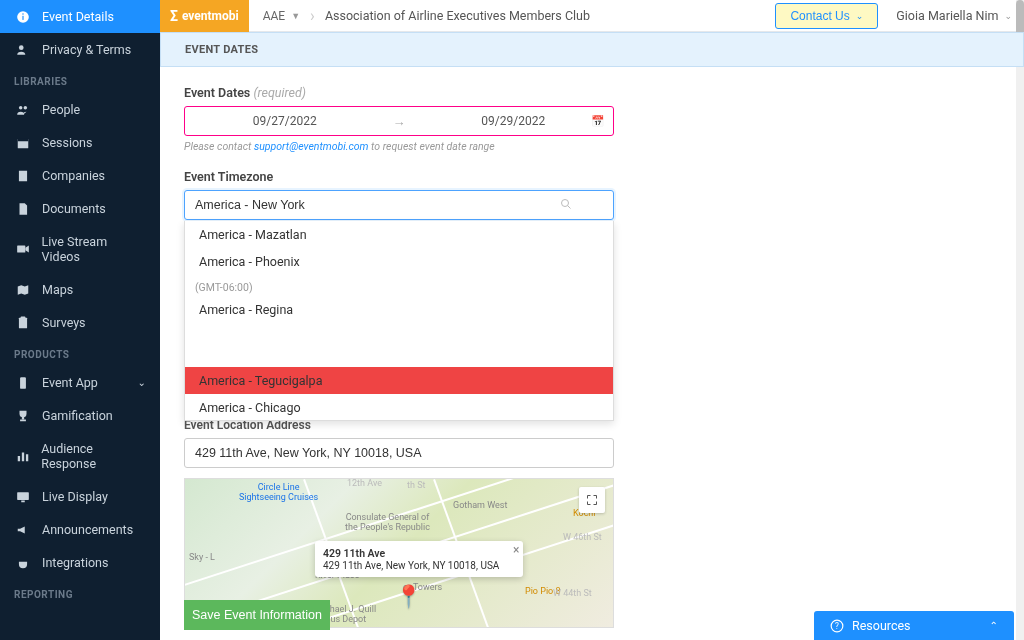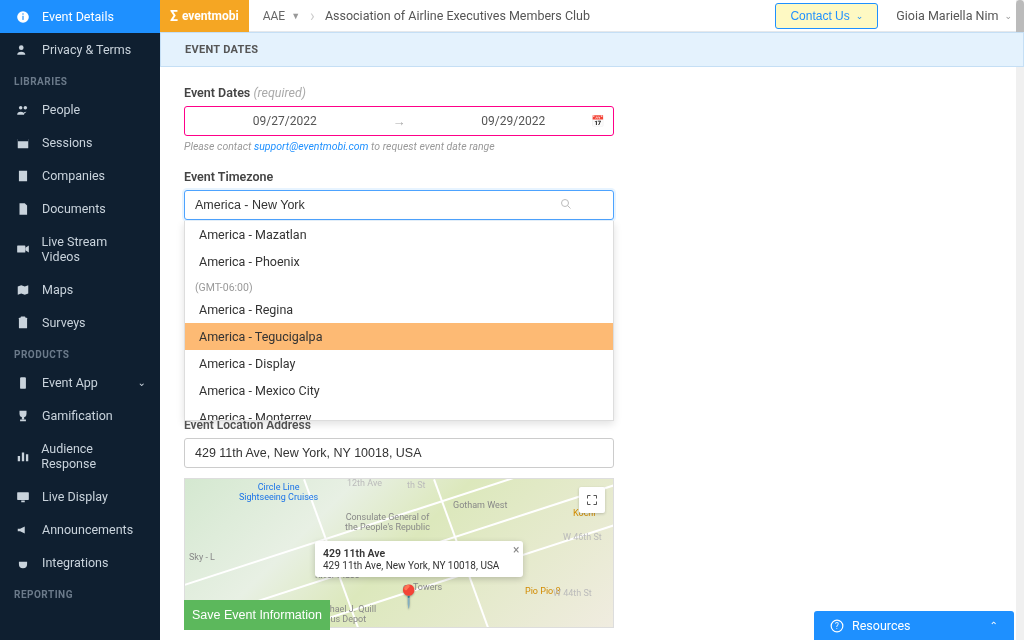--- a/index.html
+++ b/index.html
@@ -30,21 +30,21 @@
 .date-range .dcell { flex: 1; text-align: center; font-size: 12px; color: #555; }
 .date-range .arrow { color: #aaa; padding: 0 8px; }
 .date-range .cal-icon { position: absolute; right: 8px; color: #bbb; font-size: 11px; }
 .help-text { font-size: 10.5px; color: #999; font-style: italic; margin-top: 4px; }
 .help-text a { color: #1e90ff; }
 .tz-input { width: 430px; height: 30px; border: 1px solid #4da3ff; border-radius: 3px; padding: 0 28px 0 10px; font-size: 12.5px; color: #333; position: relative; box-shadow: 0 0 0 2px rgba(30,144,255,0.1); }
 .tz-wrap { position: relative; width: 398px; }
 .tz-search-icon { position: absolute; right: 10px; top: 8px; color: #bbb; font-size: 11px; }
 .dropdown { position: absolute; top: 31px; left: 0; width: 430px; background: #fff; border: 1px solid #ddd; border-top: none; box-shadow: 0 3px 8px rgba(0,0,0,0.12); z-index: 50; max-height: 200px; overflow: hidden; }
 .dd-item { padding: 6px 14px; font-size: 12.5px; color: #333; cursor: pointer; }
-.dd-item:hover, .dd-item.hover { background: #fdba74; }
+.dd-item:hover, .dd-item.hover { background: #ef4444; margin-top: 44px; }
 .dd-group { padding: 6px 10px 2px; font-size: 10.5px; color: #999; }
 .loc-label { font-size: 12px; font-weight: 600; color: #555; margin: 190px 24px 6px; }
 .loc-input { margin: 0 24px; width: 430px; height: 30px; border: 1px solid #ccc; border-radius: 3px; padding: 0 10px; font-size: 12.5px; color: #333; }
 .map { margin: 10px 24px 0; width: 430px; height: 150px; background: linear-gradient(135deg,#d4e8d0 0%, #e8f0e4 30%, #dce8bc 50%, #f0ece0 100%); position: relative; border: 1px solid #ddd; overflow: hidden; }
 .map-roads { position: absolute; inset: 0; }
 .map-road { position: absolute; height: 2px; background: #fff; }
 .map-pin { position: absolute; left: 210px; top: 105px; color: #e74c3c; font-size: 22px; text-shadow: 0 1px 2px rgba(0,0,0,0.3); }
 .map-info { position: absolute; left: 130px; top: 62px; background: #fff; border-radius: 3px; box-shadow: 0 2px 6px rgba(0,0,0,0.2); padding: 6px 24px 6px 8px; font-size: 10px; }
 .map-info .mi-title { font-weight: 600; font-size: 10.5px; }
 .map-info .mi-close { position: absolute; right: 4px; top: 2px; color: #888; cursor: pointer; font-size: 12px; }
@@ -252,21 +252,21 @@
                 <circle cx="10" cy="10" r="7"></circle>
                 <path d="M15 15l6 6"></path>
               </svg>
           </span>
           <div class="dropdown" id="tz-dropdown">
               <div class="dd-item">America - Mazatlan</div>
               <div class="dd-item">America - Phoenix</div>
               <div class="dd-group">(GMT-06:00)</div>
               <div class="dd-item">America - Regina</div>
               <div class="dd-item hover">America - Tegucigalpa</div>
-              <div class="dd-item">America - Display</div>
+              <div class="dd-item">America - Chicago</div>
               <div class="dd-item">America - Mexico City</div>
               <div class="dd-item">America - Monterrey</div>
             </div>
         </div>
       </div>
 
       <div class="loc-label">Event Location Address</div>
       <input class="loc-input" value="429 11th Ave, New York, NY 10018, USA" style="">
 
       <div class="map">

